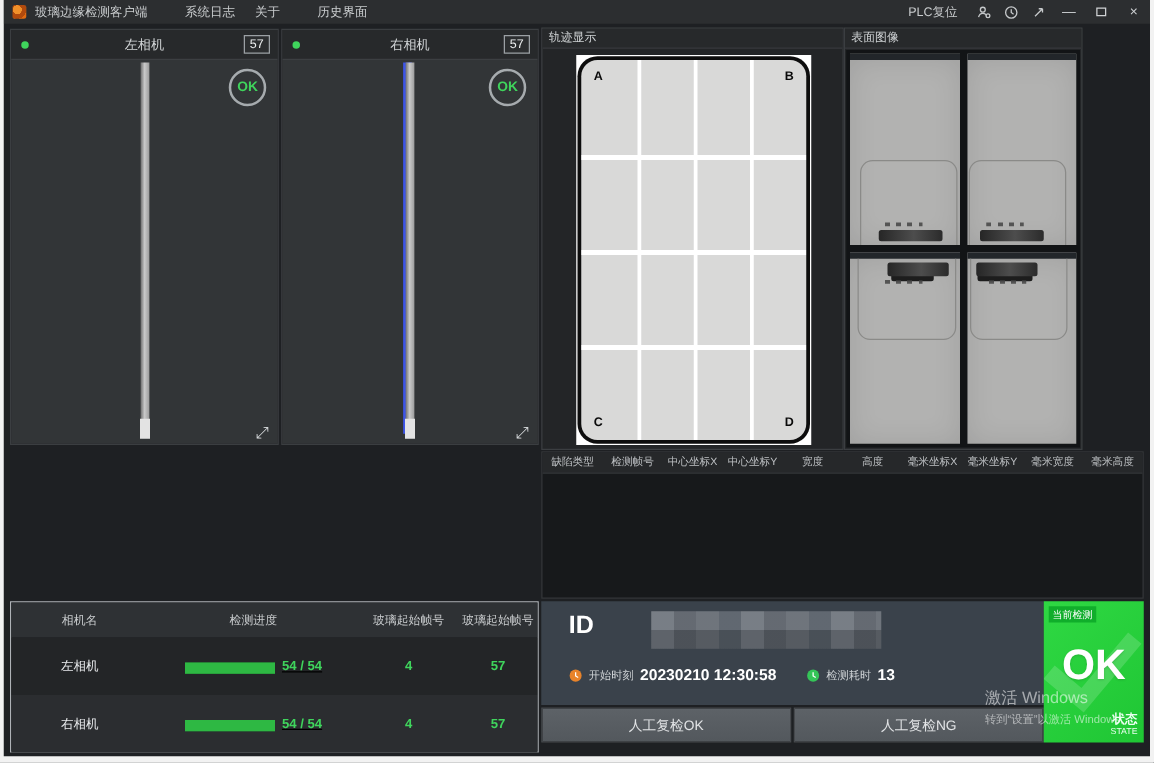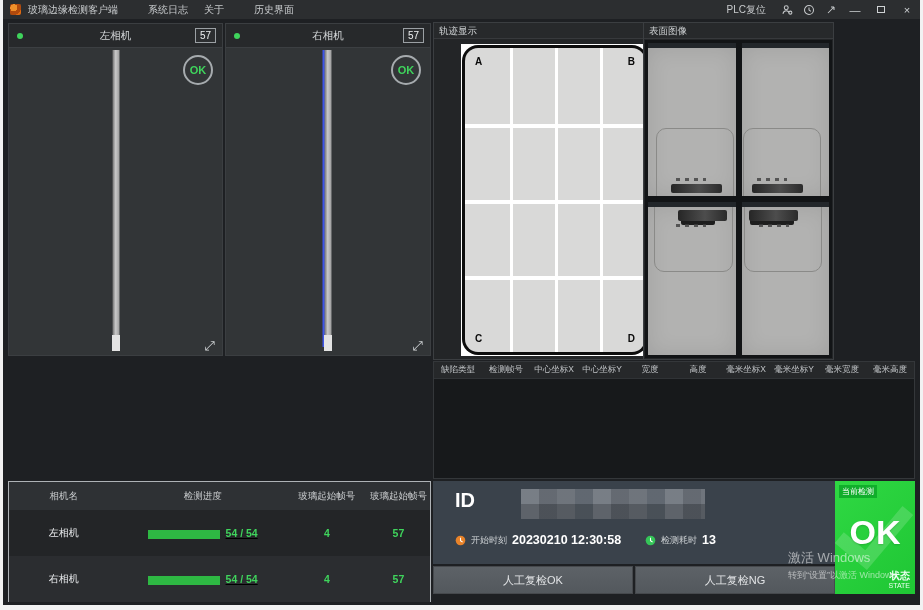--- a/index.html
+++ b/index.html
@@ -69,21 +69,21 @@
   #traj-canvas { position:absolute; left:27px; right:25px; top:21px; bottom:3px; background:#ffffff; }
   #traj-shape { position:absolute; inset:1px; background:#0d0d0d; border-radius:16px; }
   #traj-inner { position:absolute; inset:3px; background:#d9d9d8; border-radius:13px; overflow:hidden; }
   .gl-v { position:absolute; top:0; bottom:0; width:3px; background:#ffffff; }
   .gl-h { position:absolute; left:0; right:0; height:4px; background:#ffffff; }
   .corner { position:absolute; color:#0a0a0a; font-size:10px; font-weight:bold; }
   .corner.a { left:10px; top:8px; } .corner.b { right:10px; top:8px; }
   .corner.c { left:10px; bottom:8px; } .corner.d { right:10px; bottom:8px; }
 
   
-  #surface-panel { left:640px; top:22px; width:191px; height:338px; }
+  #surface-panel { left:672px; top:22px; width:191px; height:338px; }
   #surface-grid { position:absolute; inset:17px 1px 1px 1px; display:grid; grid-template-columns:1fr 1fr;
     grid-template-rows:1fr 1fr; gap:6px; background:#121416; padding:3px; }
   .surf-cell { position:relative; background:#b2b2b1; overflow:hidden; border-top:5px solid #22262a;
     box-shadow:inset 0 0 22px rgba(0,0,0,0.10); }
   .surf-cell .outline { position:absolute; border:1px solid #8a8a88; border-radius:10px; }
   .surf-cell.top .outline { left:9%; right:2%; top:54%; height:80%; }
   .surf-cell.bottom .outline { left:7%; right:3%; top:-42%; height:86%; }
   .surf-cell .band { position:absolute; background:linear-gradient(to right,#262626,#4d4d4d 55%,#2b2b2b); }
   .surf-cell.top .band { bottom:3px; height:9px; left:26%; width:58%; border-radius:2px; }
   .surf-cell.bottom .band { top:3px; height:11px; left:24%; width:56%; border-radius:2px; }

